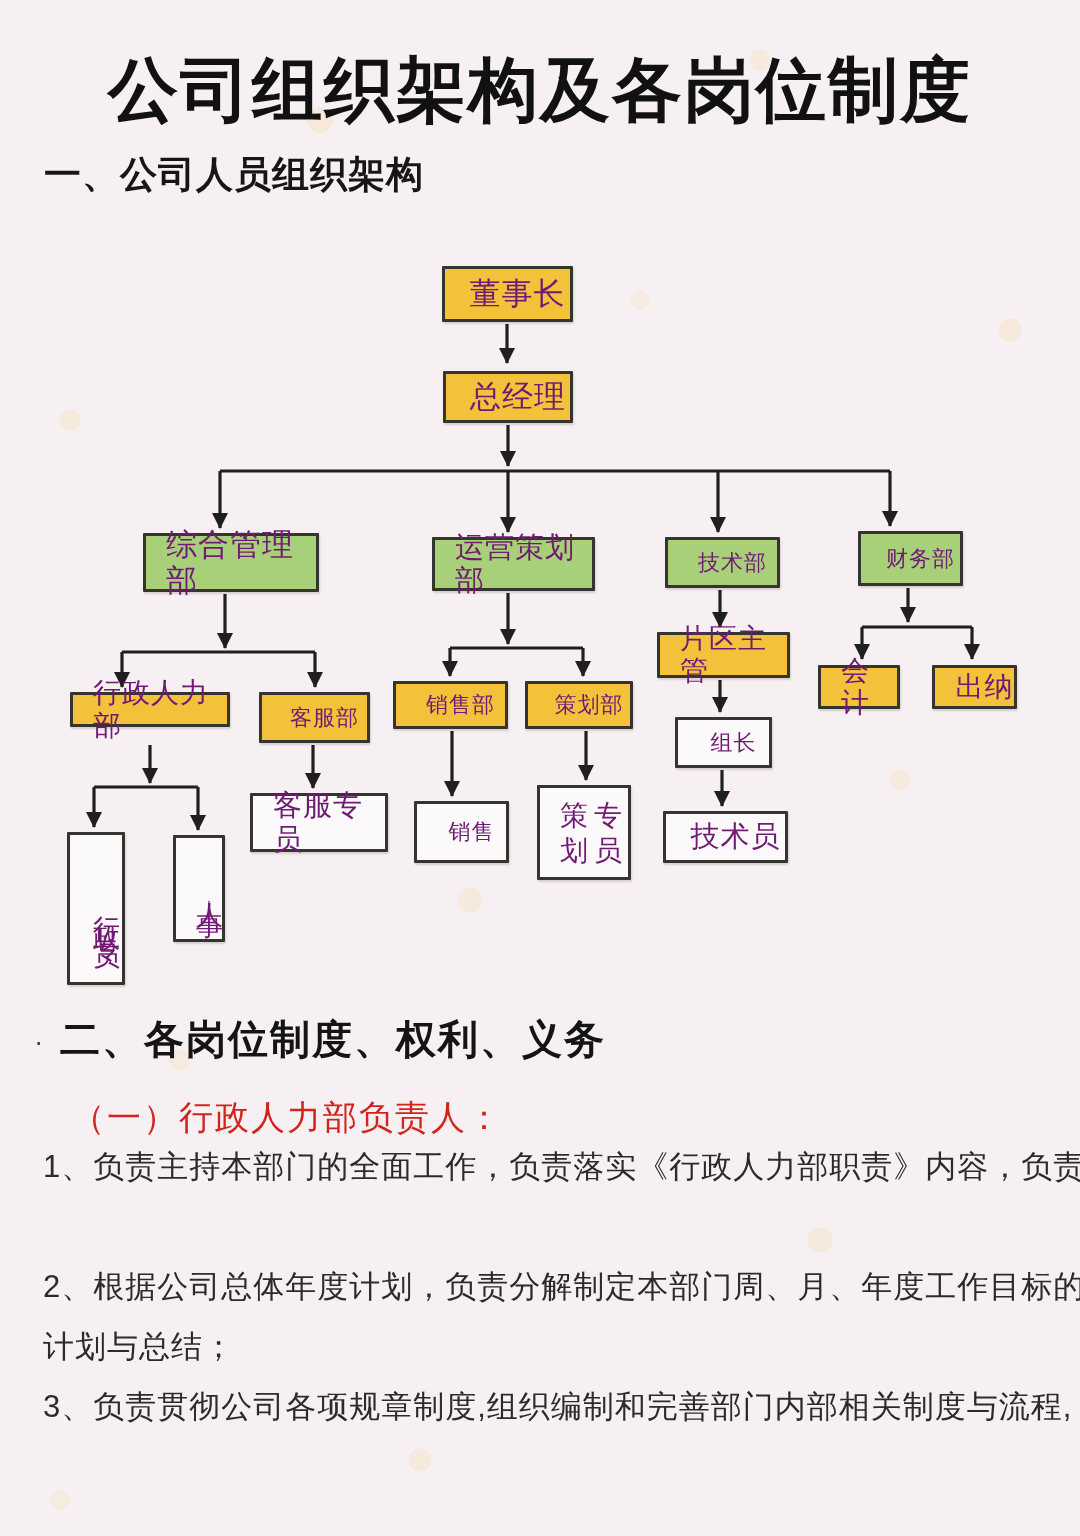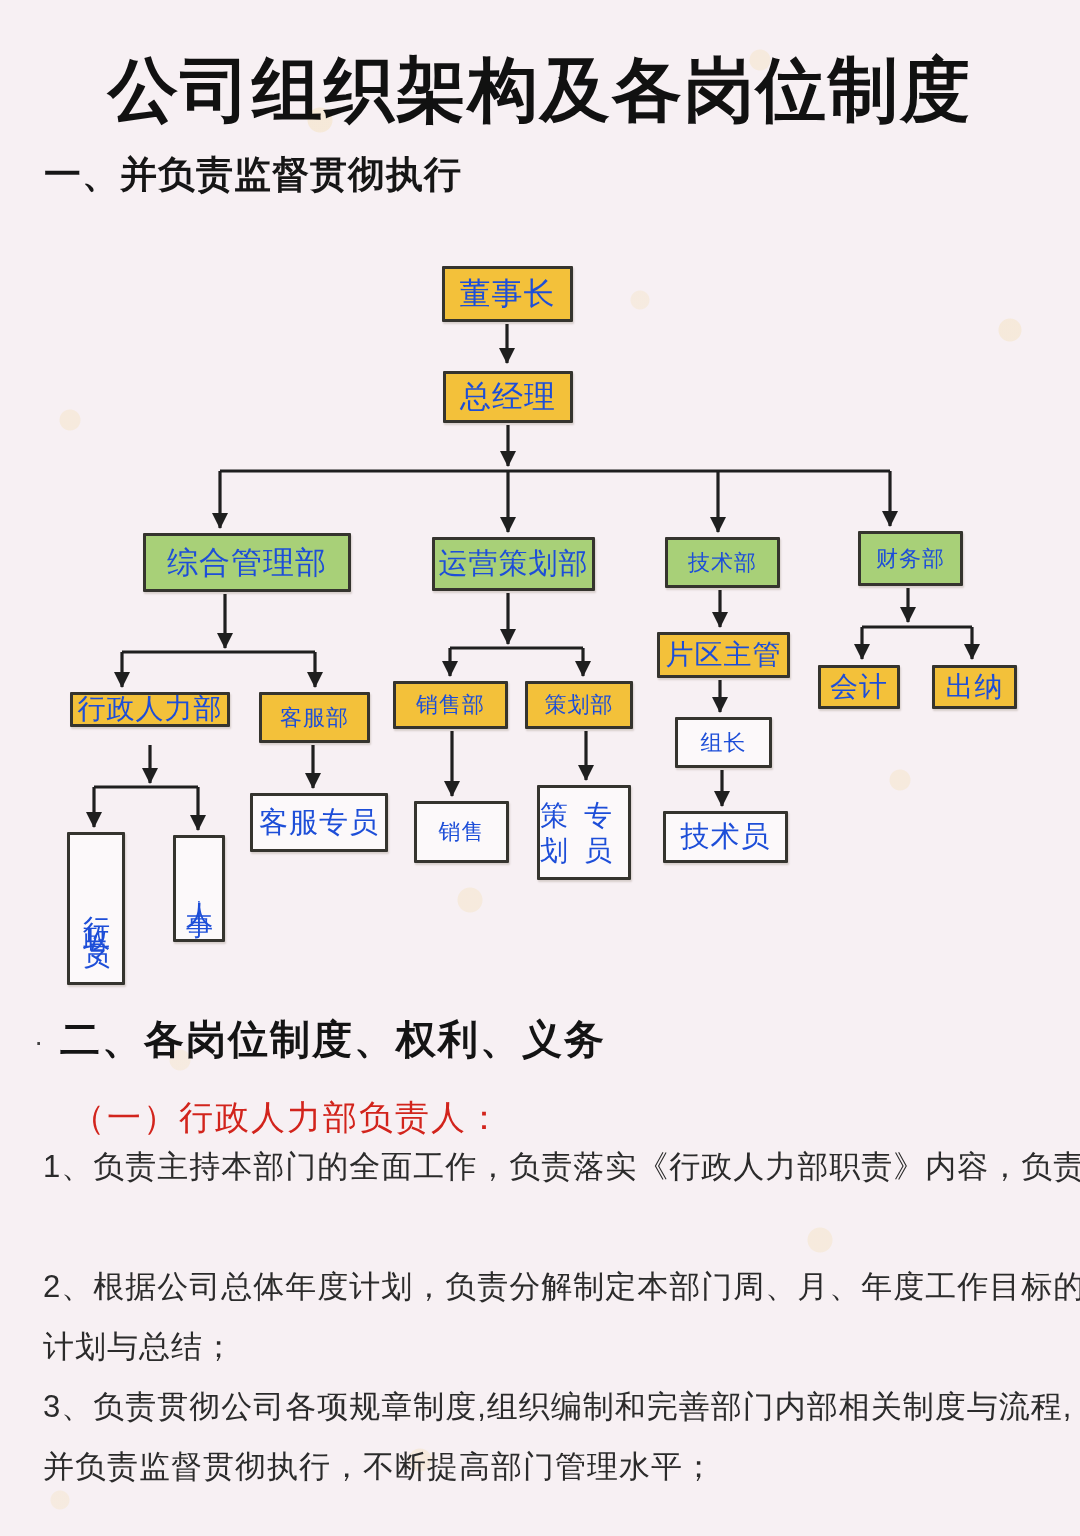--- a/index.html
+++ b/index.html
@@ -56,41 +56,42 @@
     font-size:31px; color:#2b2b2b; letter-spacing:1px;
     white-space:nowrap;
   }
   
   .chart{position:absolute; left:0; top:0; width:1080px; height:1010px;}
   .chart svg{position:absolute; left:0; top:0;}
   .node{
     position:absolute; box-sizing:border-box;
     border:3px solid #35342e; border-radius:1px;
     display:flex; align-items:center; justify-content:center;
-    background:#fcf9fa; color:#1d4ed8;
+    background:#fcf9fa; color:#701a75;
     font-size:29px; letter-spacing:1px; line-height:1.15;
     box-shadow:1px 2px 2px rgba(70,55,25,.18);
+    padding-left:20px;
   }
   .node.yellow{background:#f3c13a;}
   .node.green{background:#a8d078;}
   .node.vert{
     writing-mode:vertical-rl; letter-spacing:9px;
     font-size:27px; padding-top:8px;
   }
   .node.two-line{font-size:28px; line-height:1.25;}
   .vmark{font-size:16px; opacity:.8; letter-spacing:0;}
   .f31{font-size:31px;} .f30{font-size:22px;} .f28{font-size:28px;}
 </style>
 </head>
 <body>
 
 <div class="page">
 
   <h1 class="title">公司组织架构及各岗位制度</h1>
-  <h2 class="sec1">一、并负责监督贯彻执行</h2>
+  <h2 class="sec1">一、公司人员组织架构</h2>
 
   <div class="chart">
     <svg width="1080" height="1010" viewBox="0 0 1080 1010">
       <defs>
         <marker id="ah" markerUnits="userSpaceOnUse" markerWidth="20" markerHeight="18" refX="15" refY="8" orient="auto">
           <path d="M0,0 L16,8 L0,16 Z" fill="#1f1f1f"></path>
         </marker>
       </defs>
       <g stroke="#1f1f1f" stroke-width="3.2" fill="none">
 
@@ -130,21 +131,21 @@
         <line x1="908" y1="588" x2="908" y2="622" marker-end="url(#ah)"></line>
         <line x1="862" y1="627" x2="972" y2="627"></line>
         <line x1="862" y1="627" x2="862" y2="659" marker-end="url(#ah)"></line>
         <line x1="972" y1="627" x2="972" y2="659" marker-end="url(#ah)"></line>
       </g>
     </svg>
 
     <div class="node yellow f31" style="left:442px;top:266px;width:131px;height:56px">董事长</div>
     <div class="node yellow f31" style="left:443px;top:371px;width:130px;height:52px">总经理</div>
 
-    <div class="node green f31" style="left:143px;top:533px;width:208px;height:59px">综合管理部</div>
+    <div class="node green f31" style="left:143px;top:533px;width:176px;height:59px">综合管理部</div>
     <div class="node green" style="left:432px;top:537px;width:163px;height:54px">运营策划部</div>
     <div class="node green f30" style="left:665px;top:537px;width:115px;height:51px">技术部</div>
     <div class="node green f30" style="left:858px;top:531px;width:105px;height:55px">财务部</div>
 
     <div class="node yellow f28" style="left:70px;top:692px;width:160px;height:35px">行政人力部</div>
     <div class="node yellow f30" style="left:259px;top:692px;width:111px;height:51px">客服部</div>
     <div class="node yellow f30" style="left:393px;top:681px;width:115px;height:48px">销售部</div>
     <div class="node yellow f30" style="left:525px;top:681px;width:108px;height:48px">策划部</div>
     <div class="node yellow f28" style="left:657px;top:632px;width:133px;height:46px">片区主管</div>
     <div class="node yellow f28" style="left:818px;top:665px;width:82px;height:44px">会计</div>
@@ -168,15 +169,14 @@
   </div>
 
   <span class="sec2-dot">·</span>
   <h2 class="sec2">二、各岗位制度、权利、义务</h2>
   <h3 class="sub-red">（一）行政人力部负责人：</h3>
 
   <div class="bodyline" style="top:1146px">1、负责主持本部门的全面工作，负责落实《行政人力部职责》内容，负责</div>
   <div class="bodyline" style="top:1266px">2、根据公司总体年度计划，负责分解制定本部门周、月、年度工作目标的</div>
   <div class="bodyline" style="top:1326px">计划与总结；</div>
   <div class="bodyline" style="top:1386px">3、负责贯彻公司各项规章制度,组织编制和完善部门内部相关制度与流程,</div>
-  <div class="bodyline" style="top:1446px">并负责监督贯彻执行，不断提高部门管理水平；</div>
 
 </div>
 
 </body></html>

